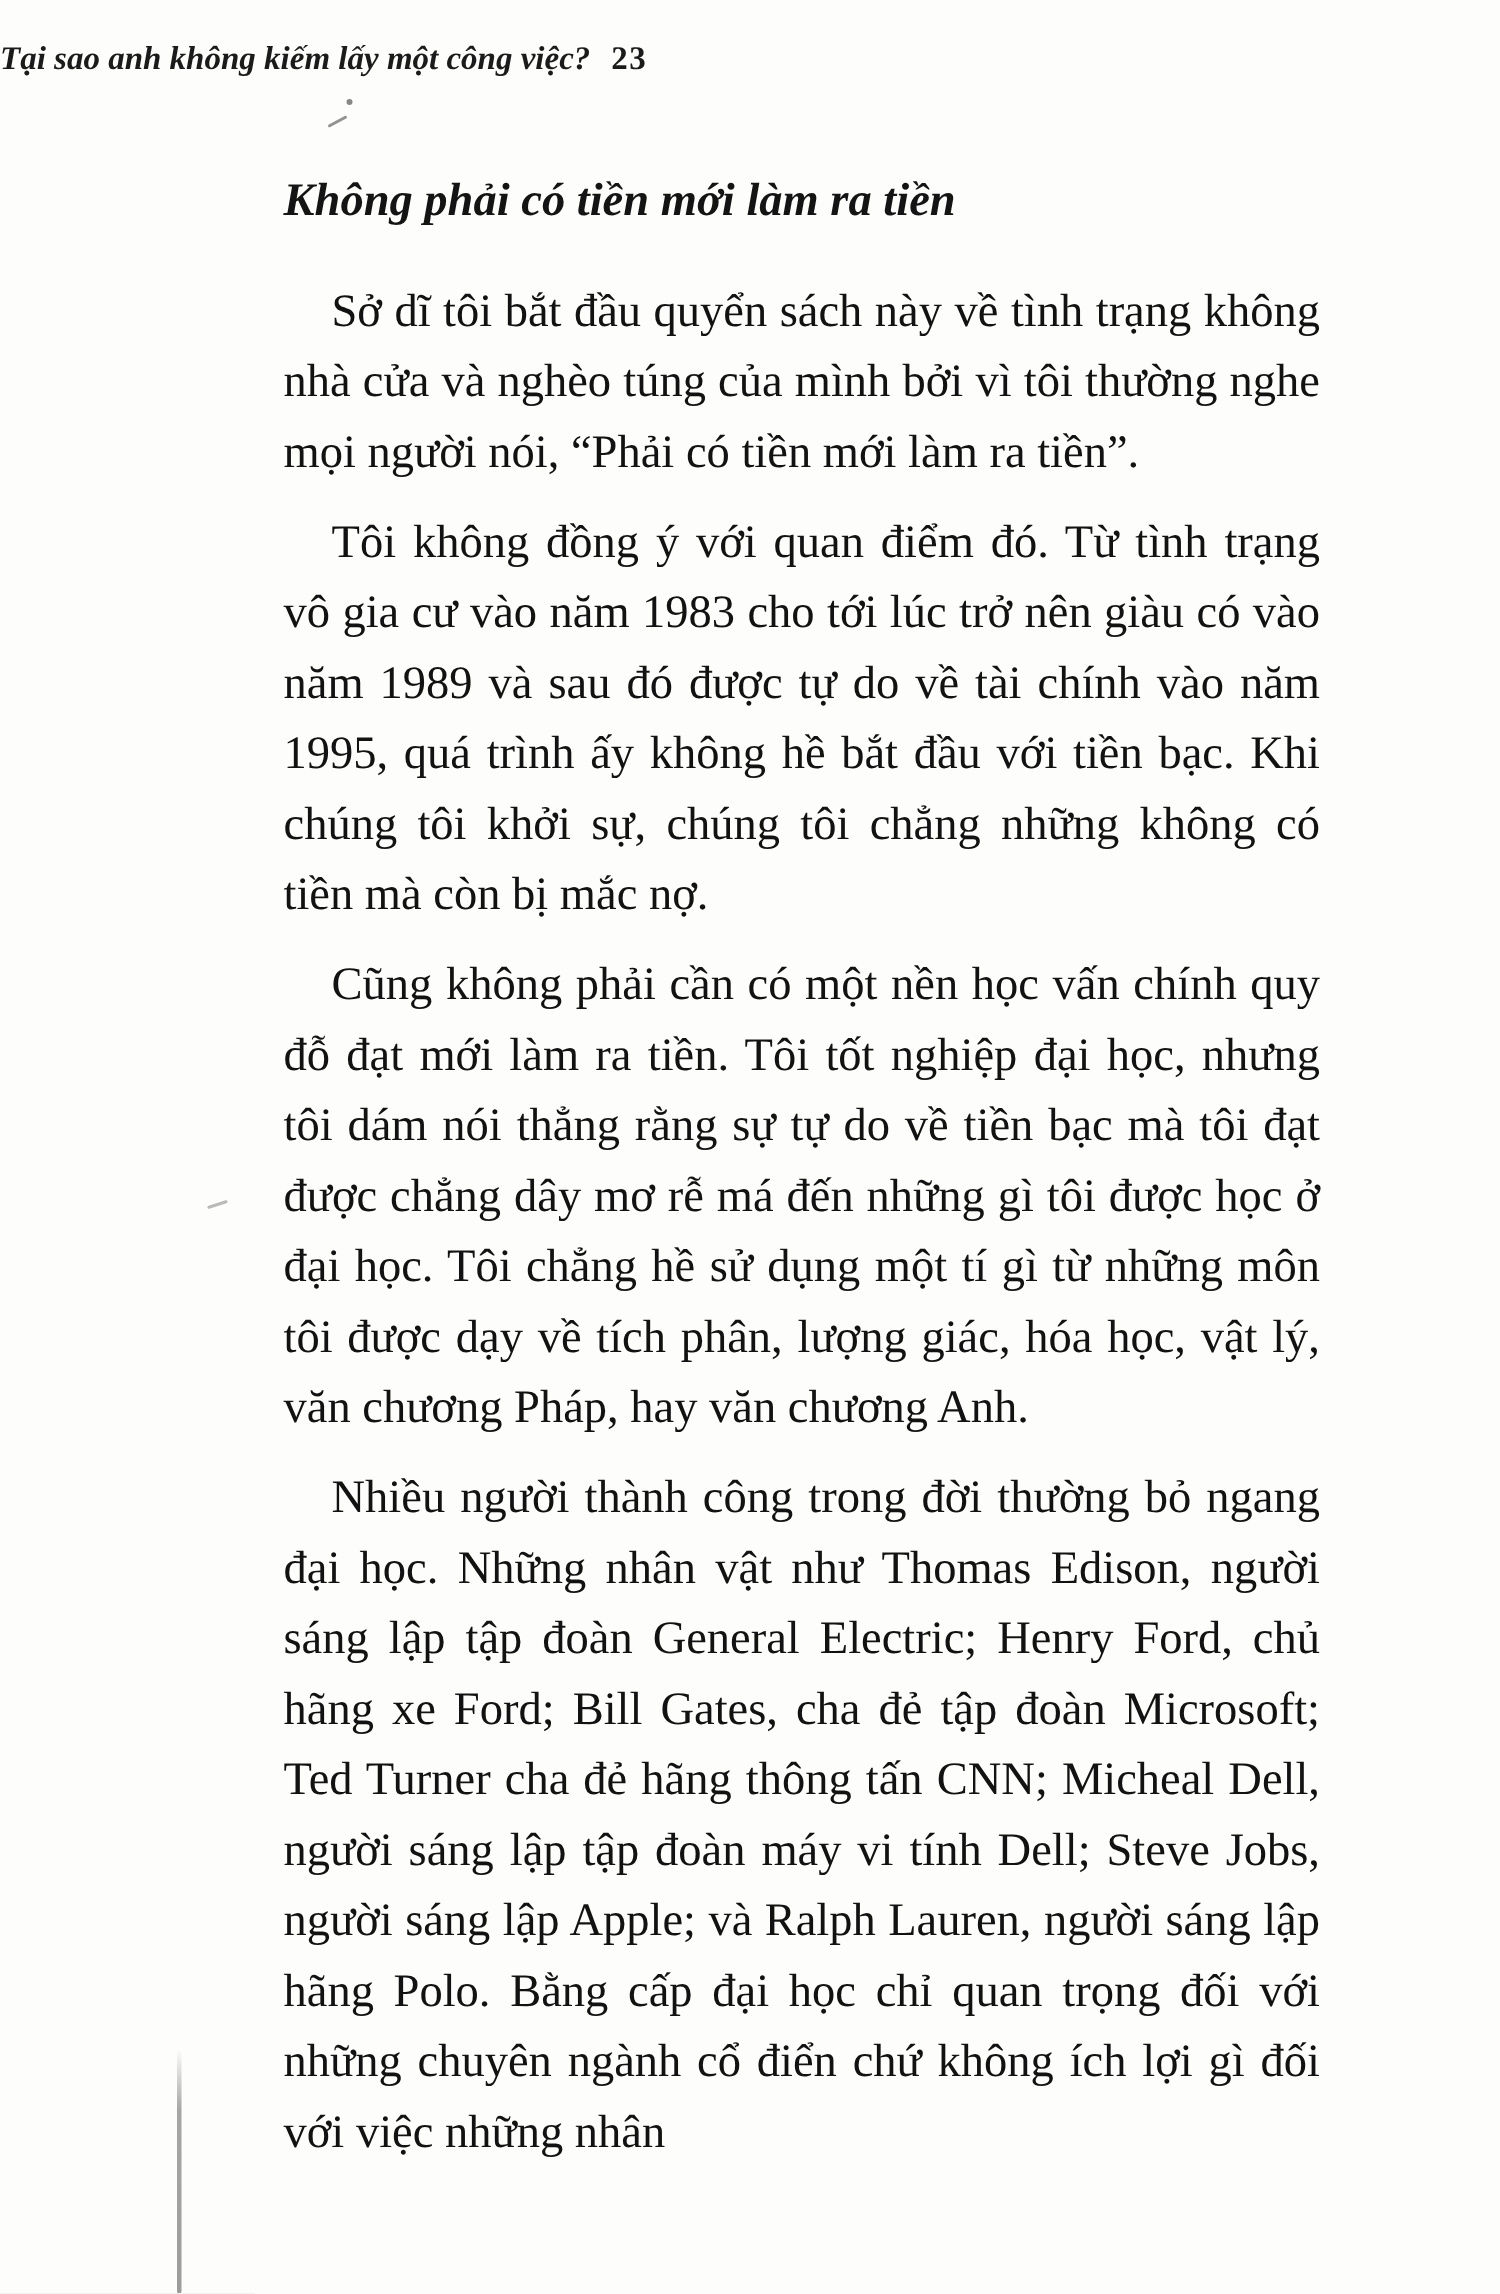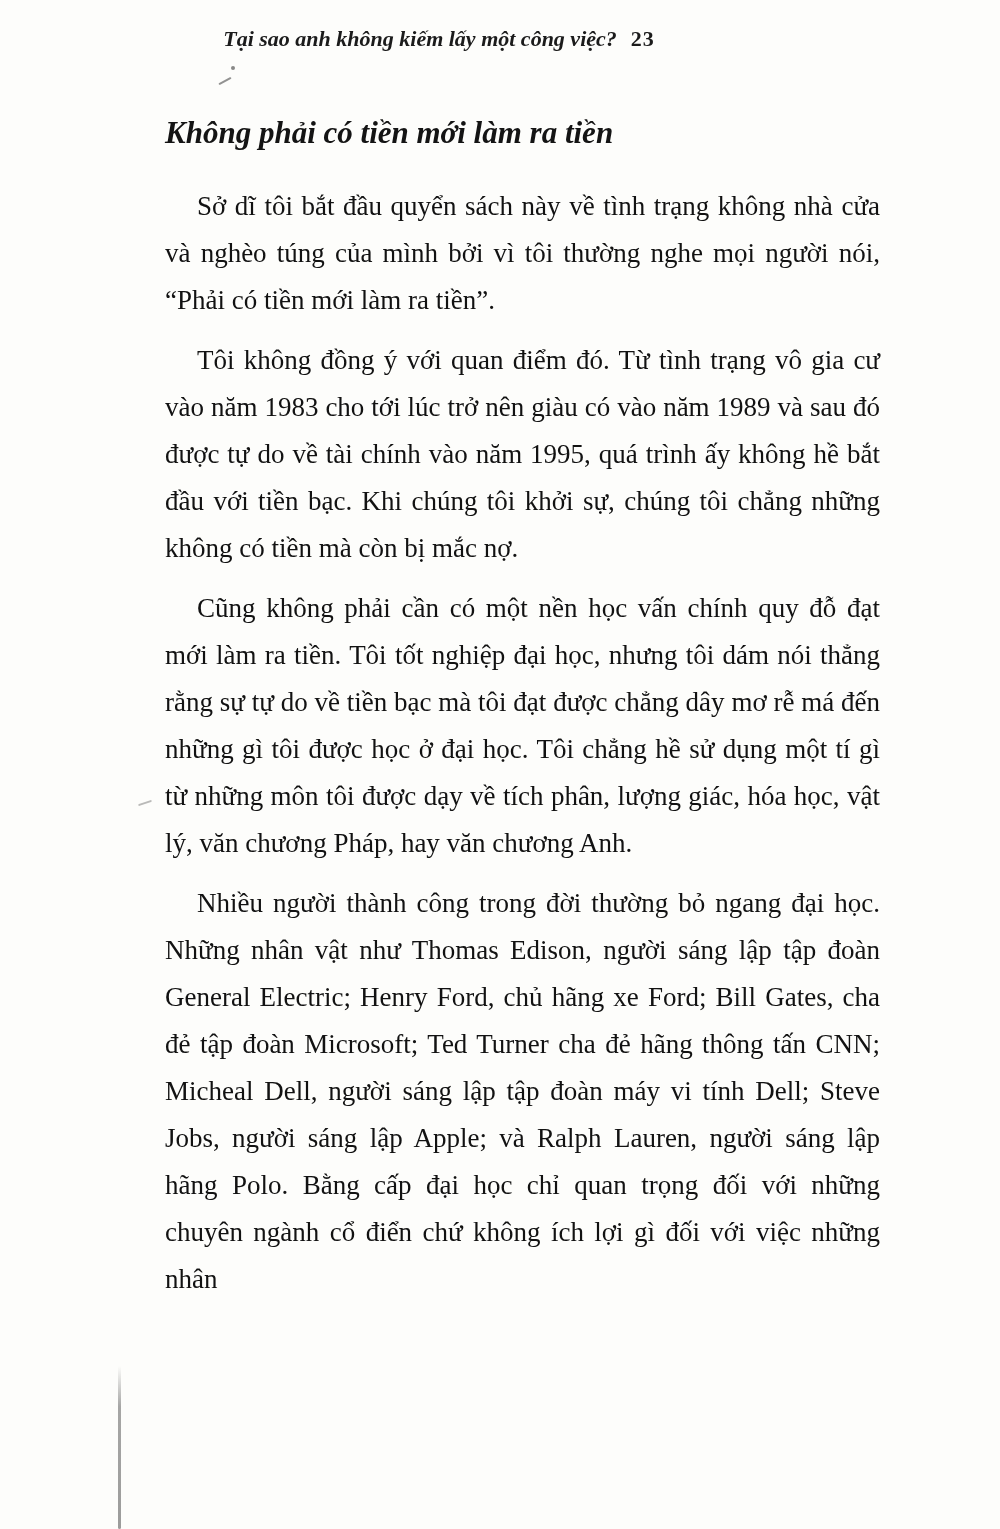--- a/index.html
+++ b/index.html
@@ -12,46 +12,47 @@
     width: 1000px;
     height: 1529px;
     margin: 0 auto;
     background: #fdfdfb;
     overflow: hidden;
     font-family: "Liberation Serif", "DejaVu Serif", serif;
     color: #161616;
   }
   .running-head {
     padding: 26px 122px 0 0;
-    text-align: center;
+    text-align: left;
     font-style: italic;
     font-weight: bold;
     font-size: 22px;
     color: #1b1b1b;
     white-space: nowrap;
   }
   .running-head .page-number {
     font-style: normal;
     margin-left: 14px;
     letter-spacing: 1px;
   }
   .page-body {
     padding: 0 120px 0 165px;
+    margin-left: 24px;
   }
   h1.section-heading {
     margin: 62px 0 32px 0;
     font-style: italic;
     font-weight: bold;
     font-size: 31px;
     line-height: 1.2;
     color: #141414;
   }
   p.body-par {
     margin: 0 0 13px 0;
-    font-size: 27px;
+    font-size: 31px;
     line-height: 47px;
     text-align: justify;
     text-indent: 32px;
     color: #121212;
   }
   
   .edge-shadow {
     position: absolute;
     left: 118px;
     top: 1366px;

